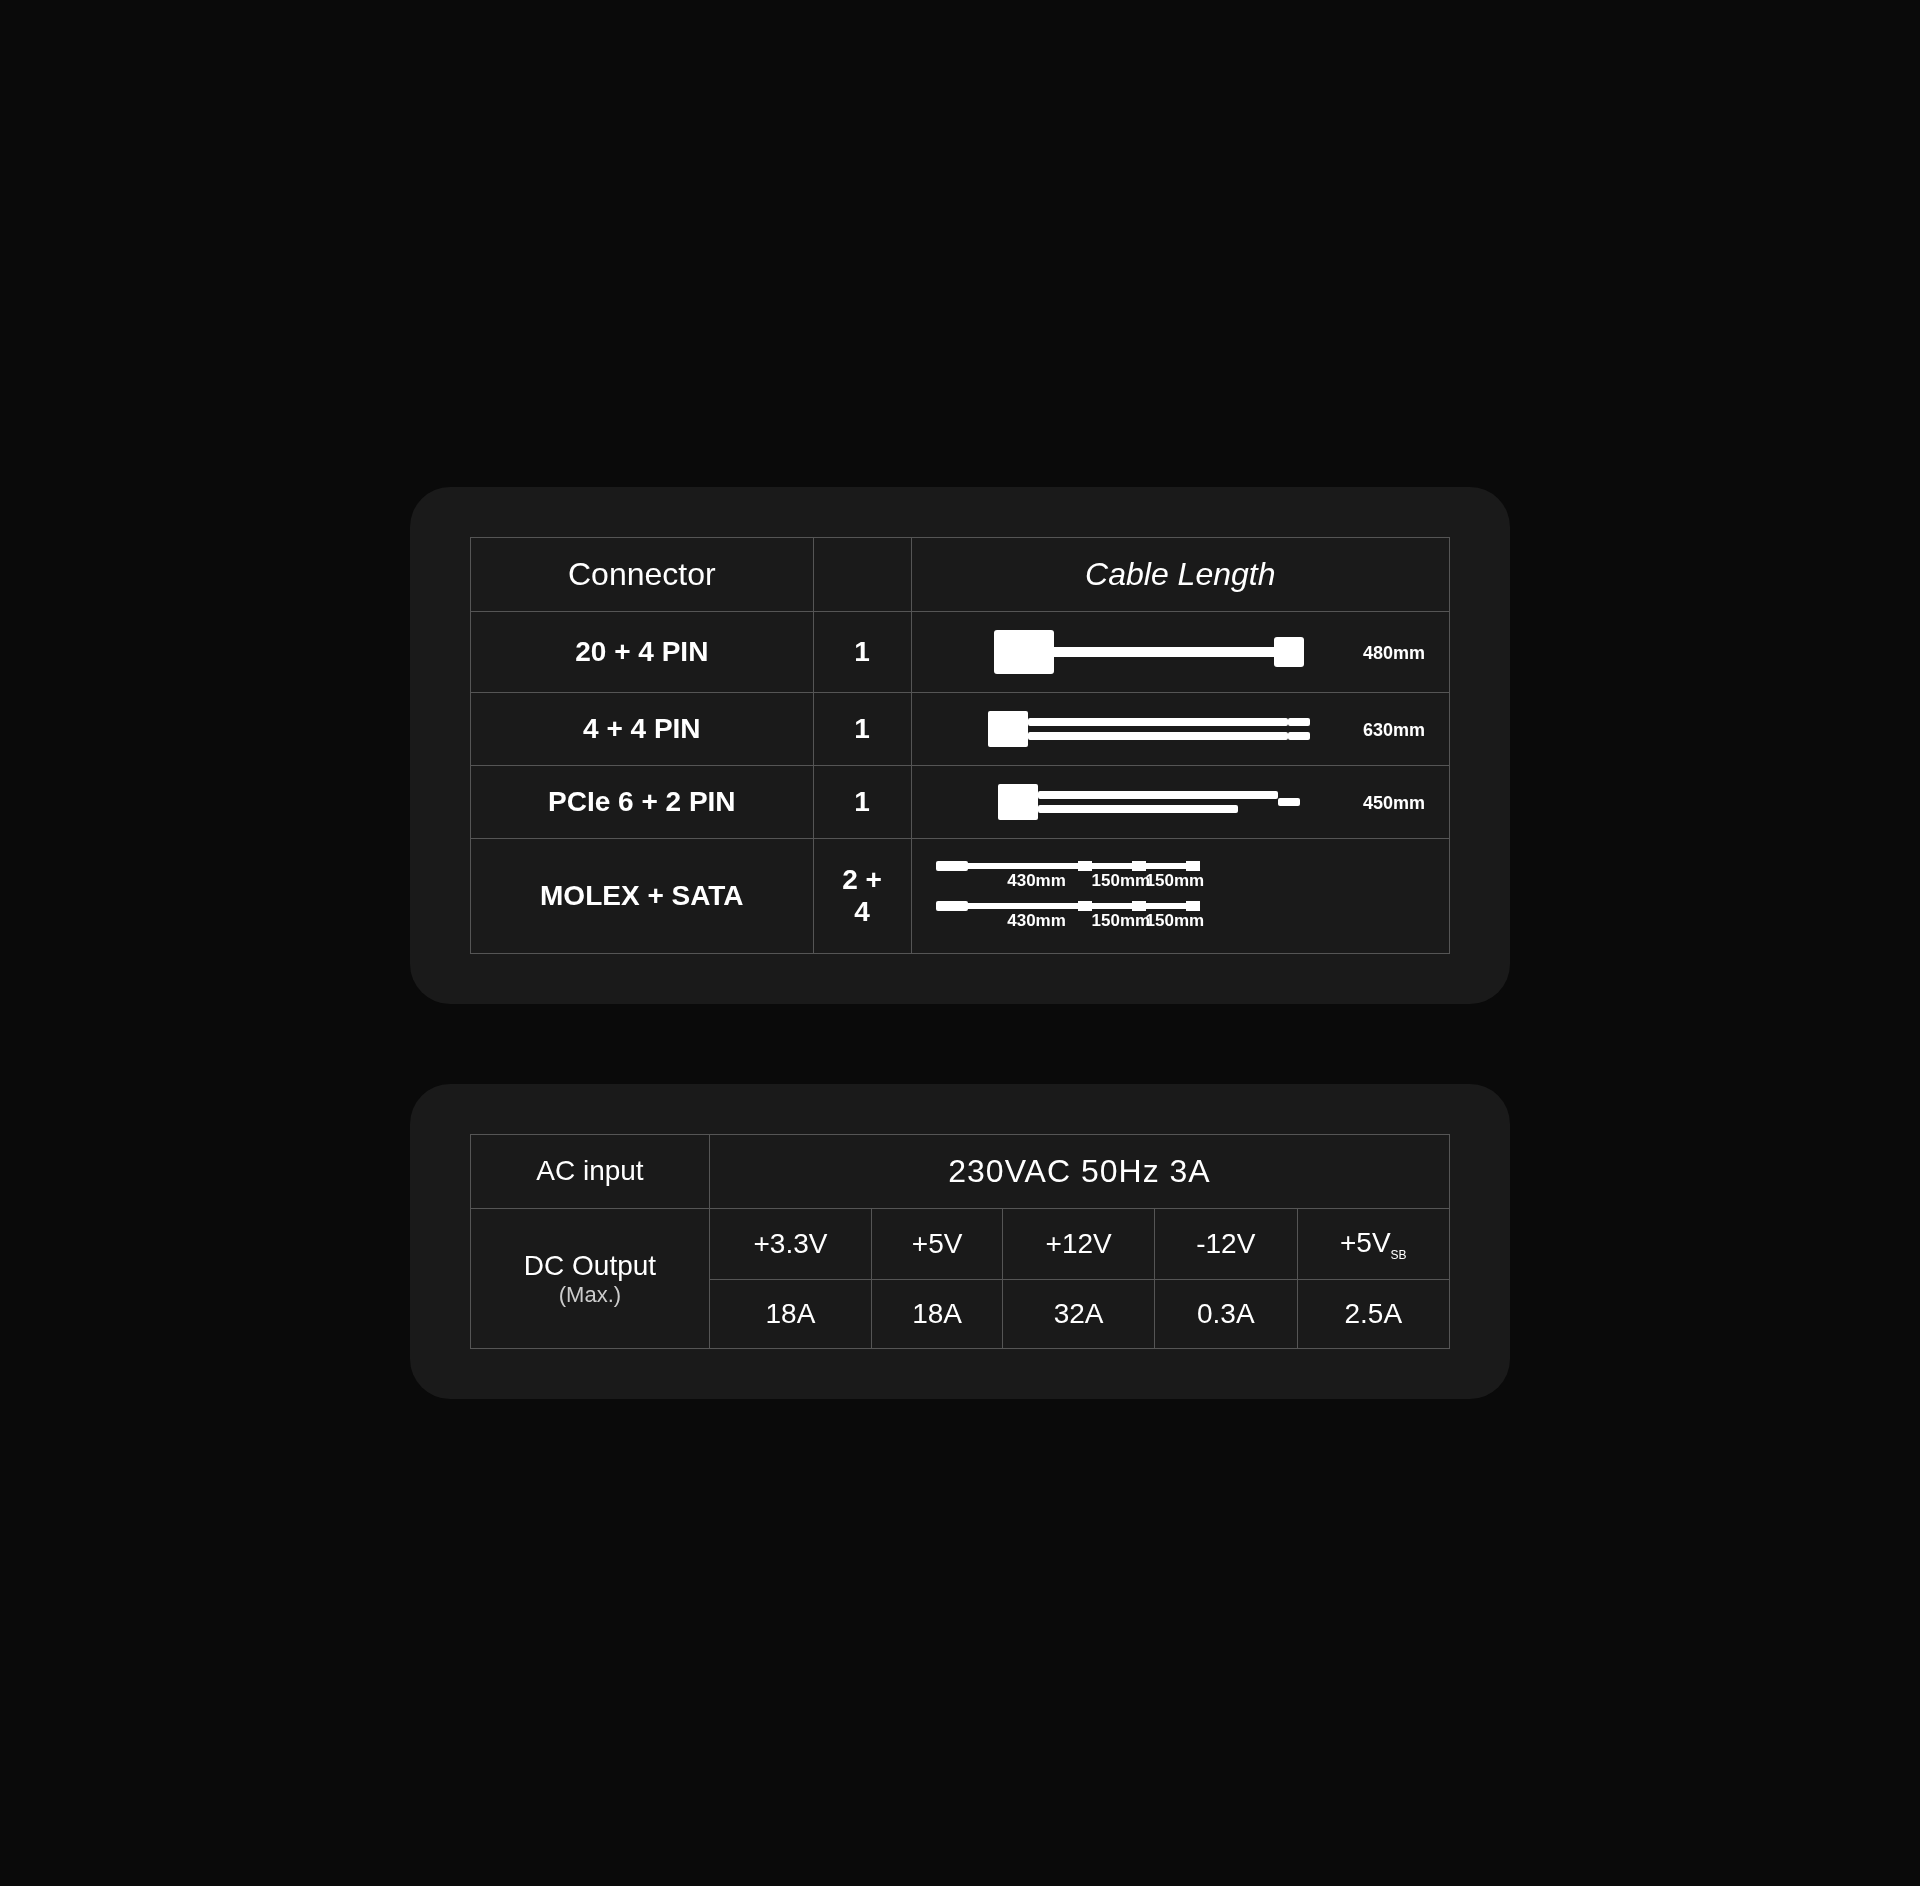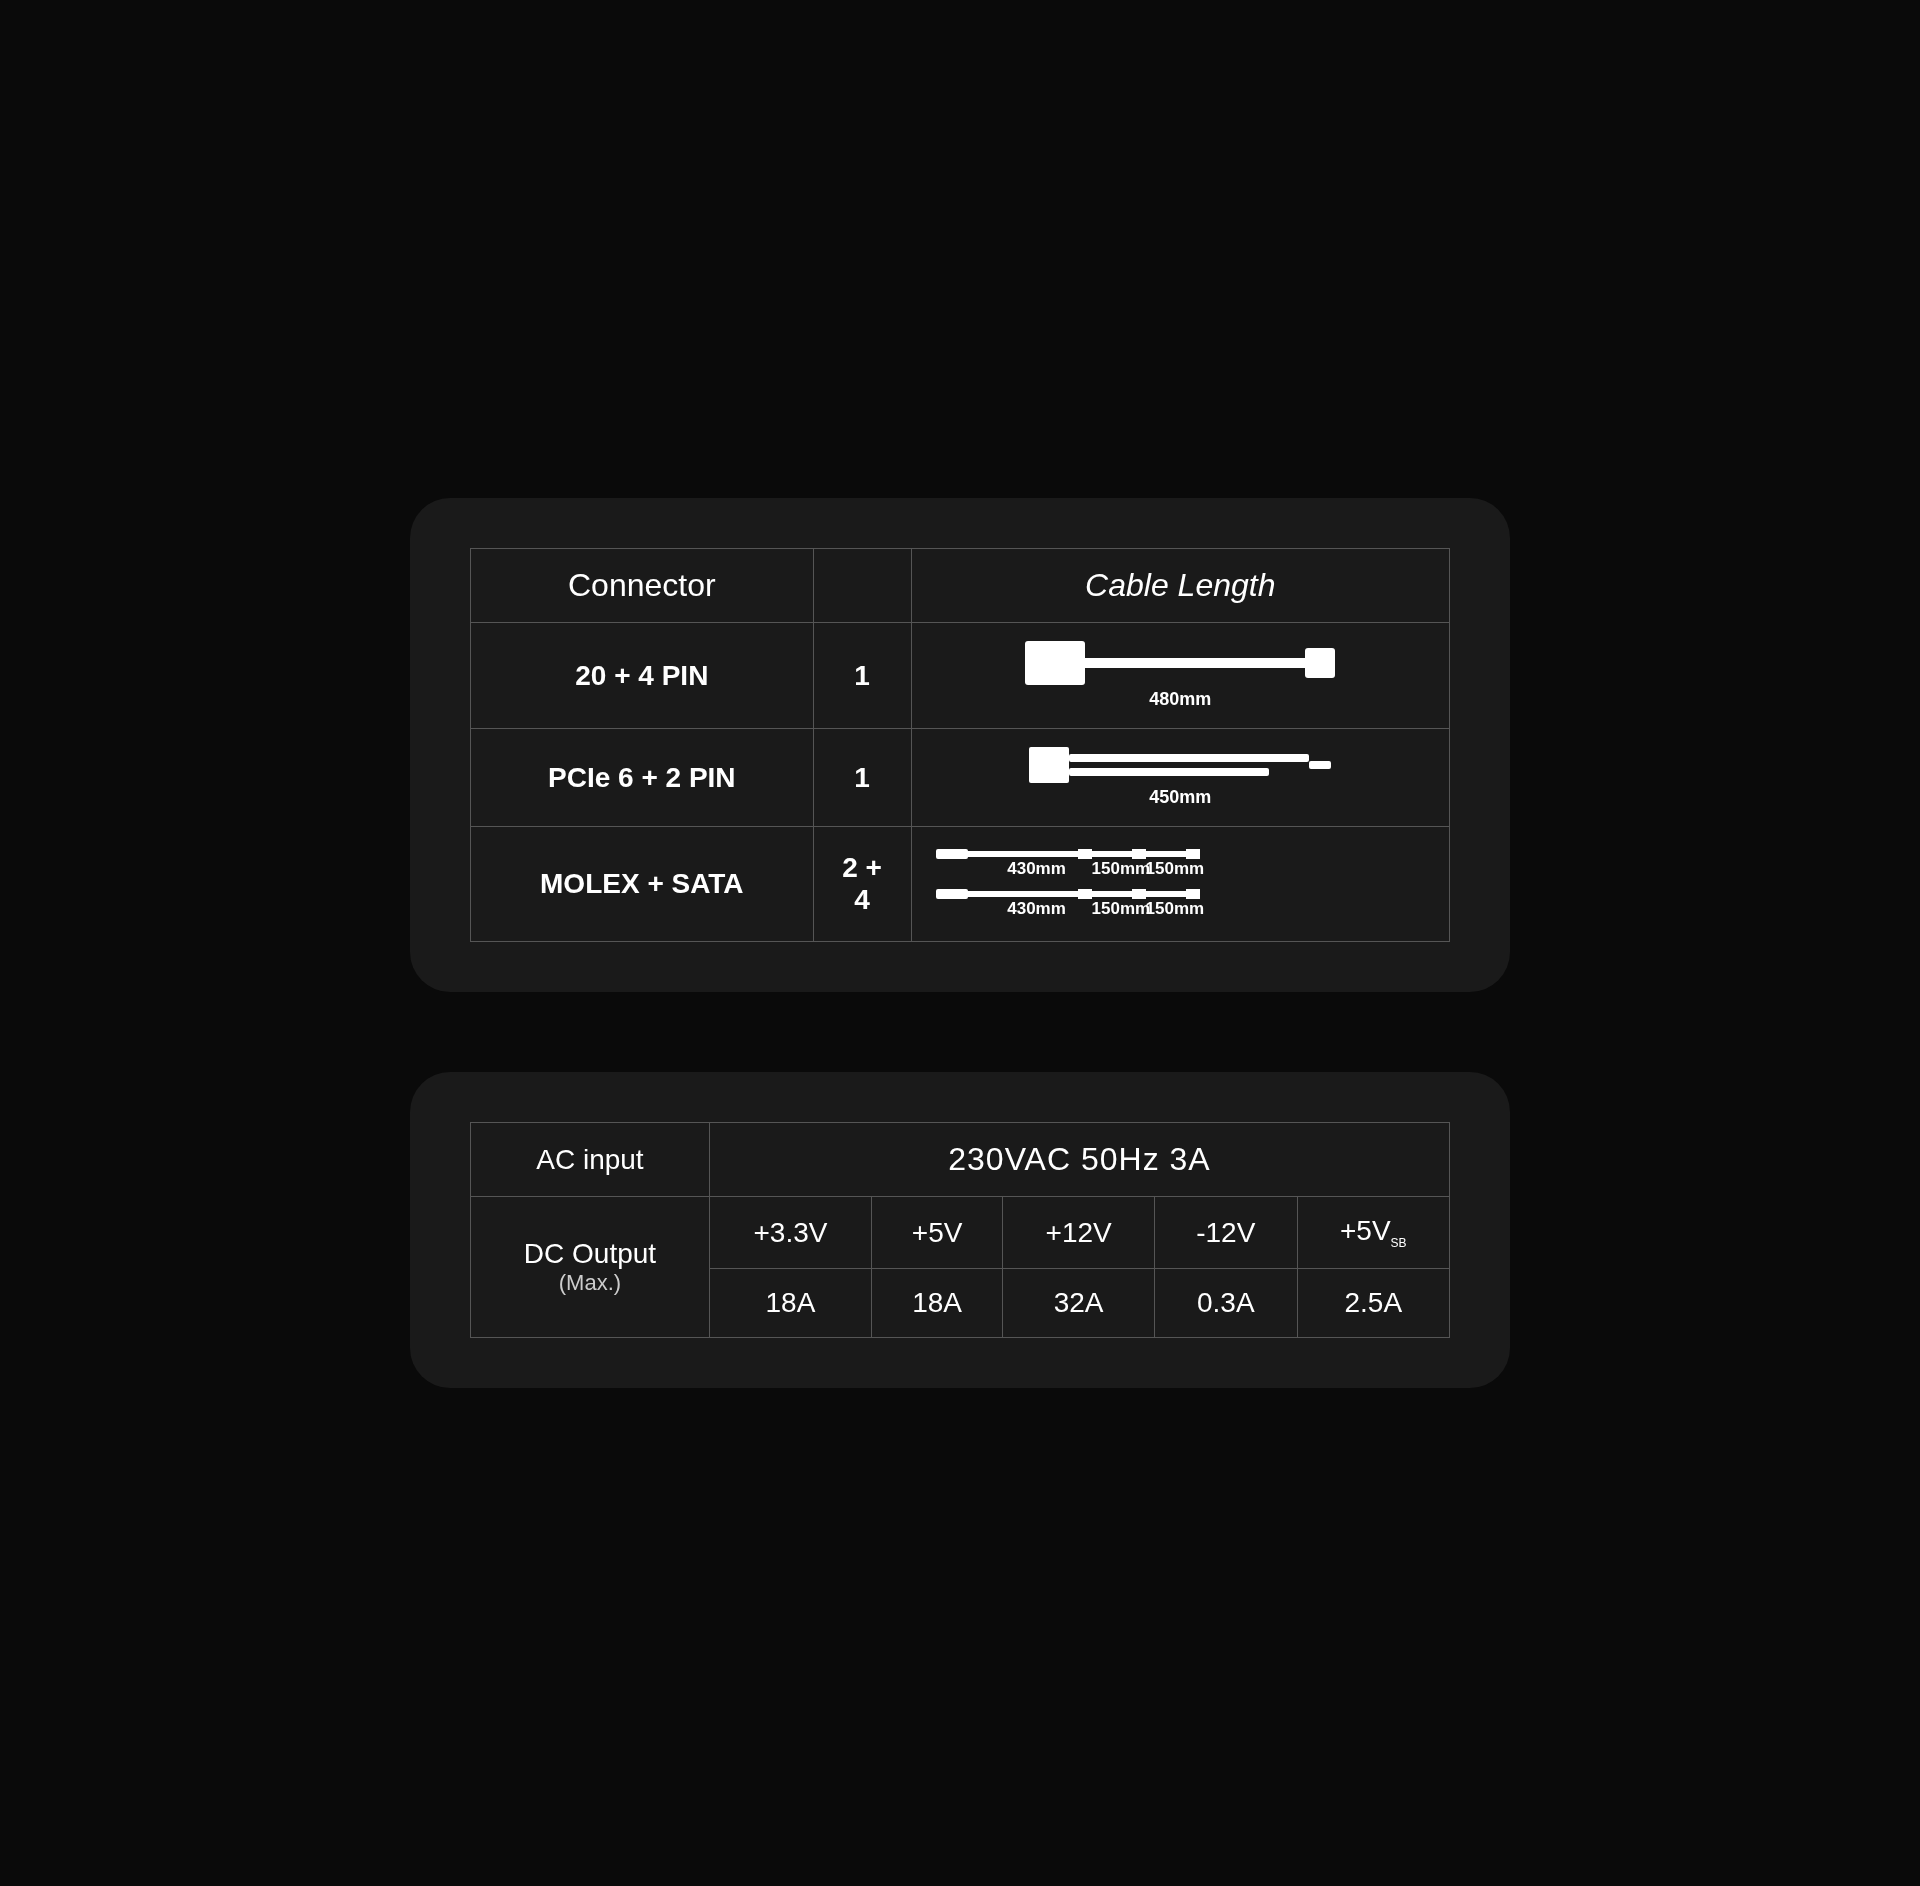--- a/index.html
+++ b/index.html
@@ -64,21 +64,21 @@
     .cable-label {
       font-size: 18px;
       color: #fff;
       text-align: center;
       margin-top: 4px;
     }
 
     
     .cable-20-4 {
       display: flex;
-      flex-direction: column;
+      flex-direction: row;
       align-items: center;
       width: 100%;
     }
 
     .cable-20-4 .cable-visual {
       display: flex;
       align-items: center;
       width: 100%;
       justify-content: center;
       gap: 0;
@@ -158,20 +158,41 @@
 
               <div class="cable-line" style="width:220px; height:10px; border-radius:0;"></div>
 
               <div class="connector-block" style="width:30px; height:30px; border-radius:3px;"></div>
             </div>
             <div class="cable-label">480mm</div>
           </div>
         </td>
       </tr>
 
+      <tr>
+        <td>4 + 4 PIN</td>
+        <td>1</td>
+        <td>
+          <div class="cable-20-4">
+            <div class="cable-visual">
+              <div class="connector-block" style="width:40px; height:36px;"></div>
+
+              <div style="display:flex; flex-direction:column; gap:6px;">
+                <div class="cable-line" style="width:260px; height:8px;"></div>
+                <div class="cable-line" style="width:260px; height:8px;"></div>
+              </div>
+              <div style="display:flex; flex-direction:column; gap:6px;">
+                <div class="cable-end" style="width:22px; height:8px; background:white;"></div>
+                <div class="cable-end" style="width:22px; height:8px; background:white;"></div>
+              </div>
+            </div>
+            <div class="cable-label">630mm</div>
+          </div>
+        </td>
+      </tr>
 
       <tr>
         <td>PCIe 6 + 2 PIN</td>
         <td>1</td>
         <td>
           <div class="cable-20-4">
             <div class="cable-visual">
               <div class="connector-block" style="width:40px; height:36px;"></div>
               <div style="display:flex; flex-direction:column; gap:6px;">
                 <div class="cable-line" style="width:240px; height:8px;"></div>

